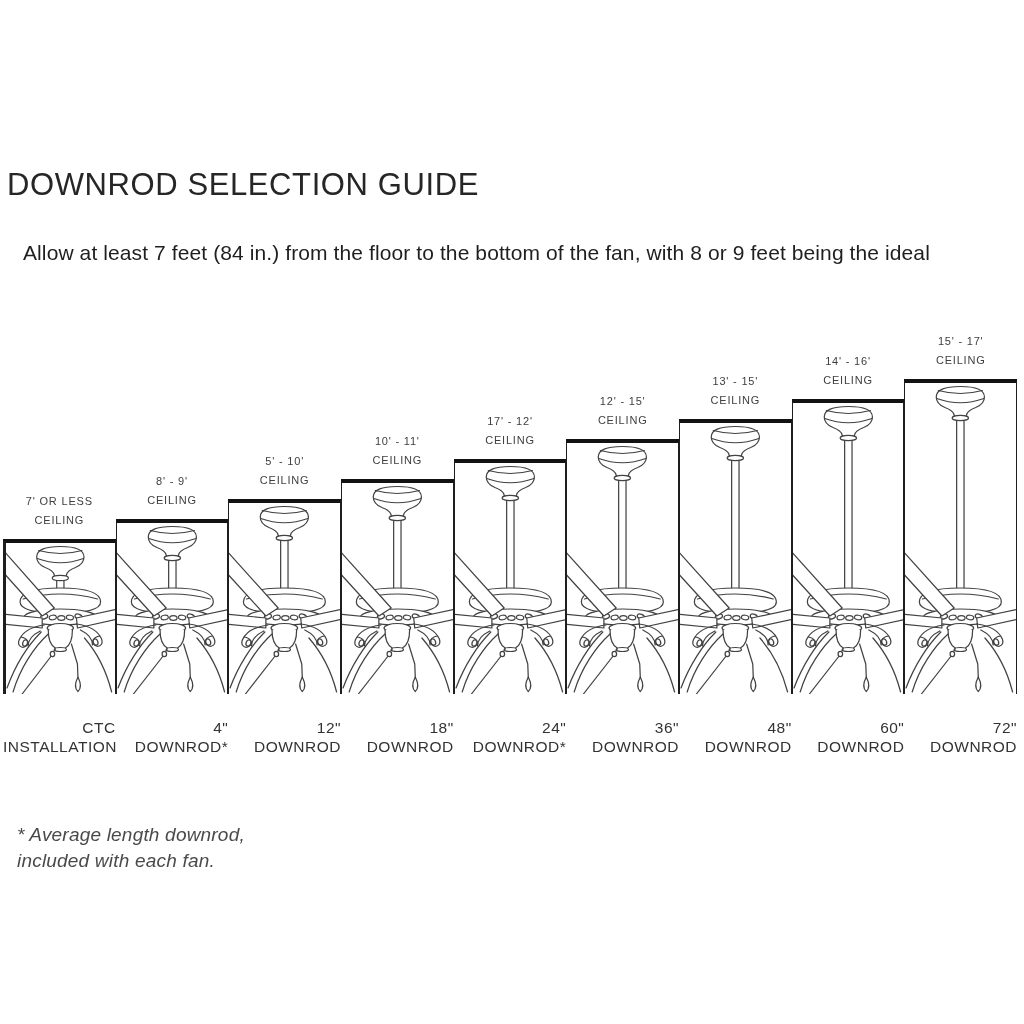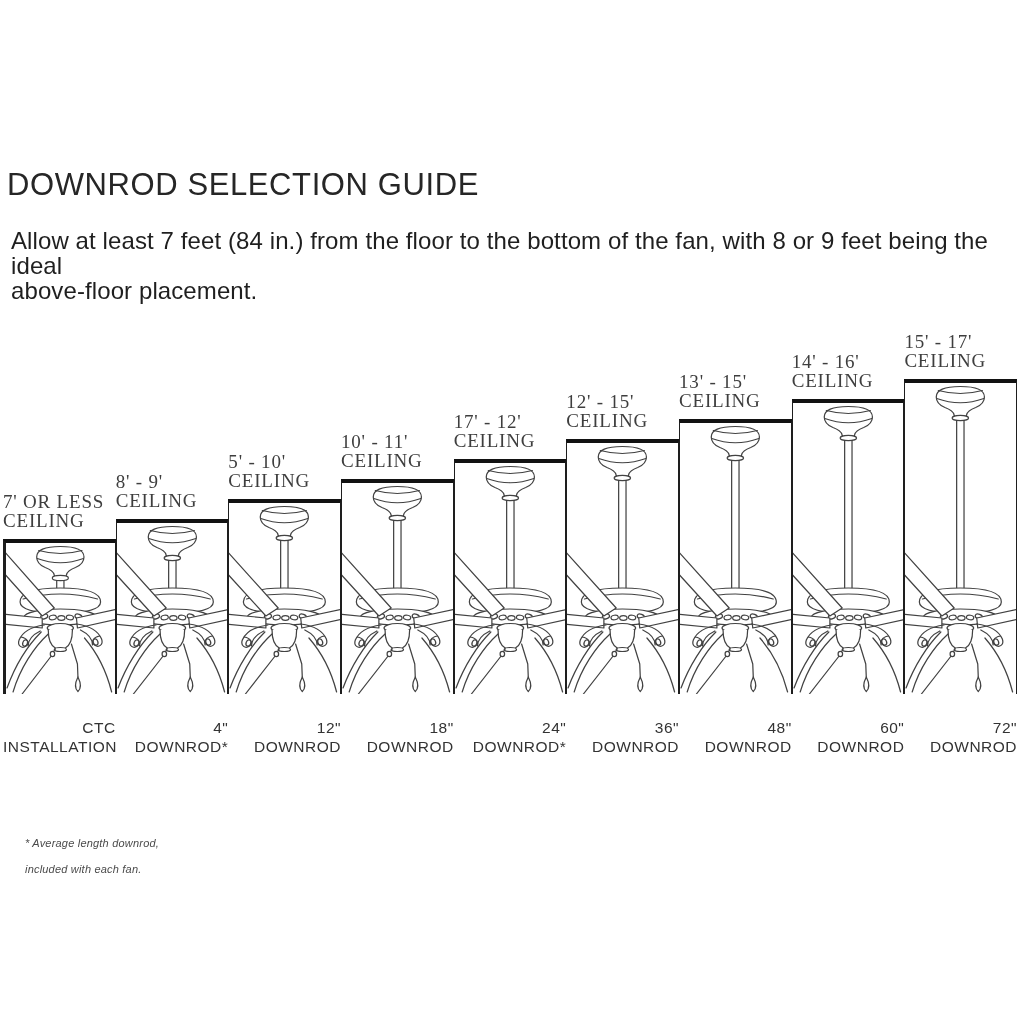--- a/index.html
+++ b/index.html
@@ -5,57 +5,57 @@
   html,body { margin:0; padding:0; background:#ffffff; }
   .page {
     position:relative; width:1024px; height:1020px; background:#ffffff;
     font-family:"Liberation Sans", sans-serif; overflow:hidden;
   }
   .title {
     position:absolute; left:7px; top:167px; margin:0;
     font-size:31px; font-weight:400; letter-spacing:0.6px; color:#262626;
   }
   .intro {
-    position:absolute; left:7px; top:224px; margin:4px;
-    font-size:24px; line-height:25px; color:#1f1f1f; letter-spacing:0.1px;
+    position:absolute; left:7px; top:224px; margin:16px;
+    font-size:21px; line-height:25px; color:#1f1f1f; letter-spacing:0.1px;
   }
   .diagram {
     position:absolute; left:3px; top:332px; width:1014px;
     display:flex; align-items:flex-end;
   }
   .col { flex:1 1 0; min-width:0; display:flex; flex-direction:column; justify-content:flex-end; }
   .clabel {
-    text-align:left; font-size:19px; line-height:19px; letter-spacing:0.8px;
-    color:#3e3e3e; margin-bottom:9px; white-space:nowrap;font-family:Liberation Serif, serif;
+    text-align:center; font-size:11px; line-height:19px; letter-spacing:0.8px;
+    color:#3e3e3e; margin-bottom:9px; white-space:nowrap;
   }
   .box {
     box-sizing:border-box; background:#fff;
     border-top:4px solid #121212;
     border-left:1.6px solid #1e1e1e; border-right:1.6px solid #1e1e1e;
     overflow:hidden;
   }
   .col:first-child .box { border-left-width:3px; }
   .box svg { display:block; }
   .dlabel {
     box-sizing:border-box; height:68px; padding-top:24px;
     text-align:right; font-size:15.5px; line-height:19px; letter-spacing:0.5px;
     color:#333333; white-space:nowrap;
   }
   .footnote {
-    position:absolute; left:9px; top:814px; margin:16px;
-    font-size:11px; font-style:italic; line-height:26px; color:#4a4a4a;
+    position:absolute; left:9px; top:814px; margin:8px;
+    font-size:19px; font-style:italic; line-height:26px; color:#4a4a4a;
     letter-spacing:0.2px;
   }
 </style>
 </head>
 <body>
 
 <div class="page">
   <h1 class="title">DOWNROD SELECTION GUIDE</h1>
-  <p class="intro"><span>Allow at least 7 feet (84 in.) from the floor to the bottom of the fan, with 8 or 9 feet being the ideal</span><br><span>above-floor placement.</span></p>
+  <p class="intro"><span>Allow at least 7 feet (84 in.) from the floor to the bottom of the fan, with 8 or 9 feet being the ideal</span><br></p>
 
   <div class="diagram" id="diagram">
       <div class="col">
         <div class="clabel"><span>7' OR LESS</span><br><span>CEILING</span></div>
         <div class="box" style="height:155px">
           <svg width="100%" height="151" viewBox="0 0 108 151" preserveAspectRatio="none" fill="none" stroke="#424242" stroke-width="1.2" stroke-linecap="round" stroke-linejoin="round">
   <g>
     <rect x="50.4" y="36" width="7.2" height="15" fill="#fff"></rect>
   </g>
   <g fill="#fff">

